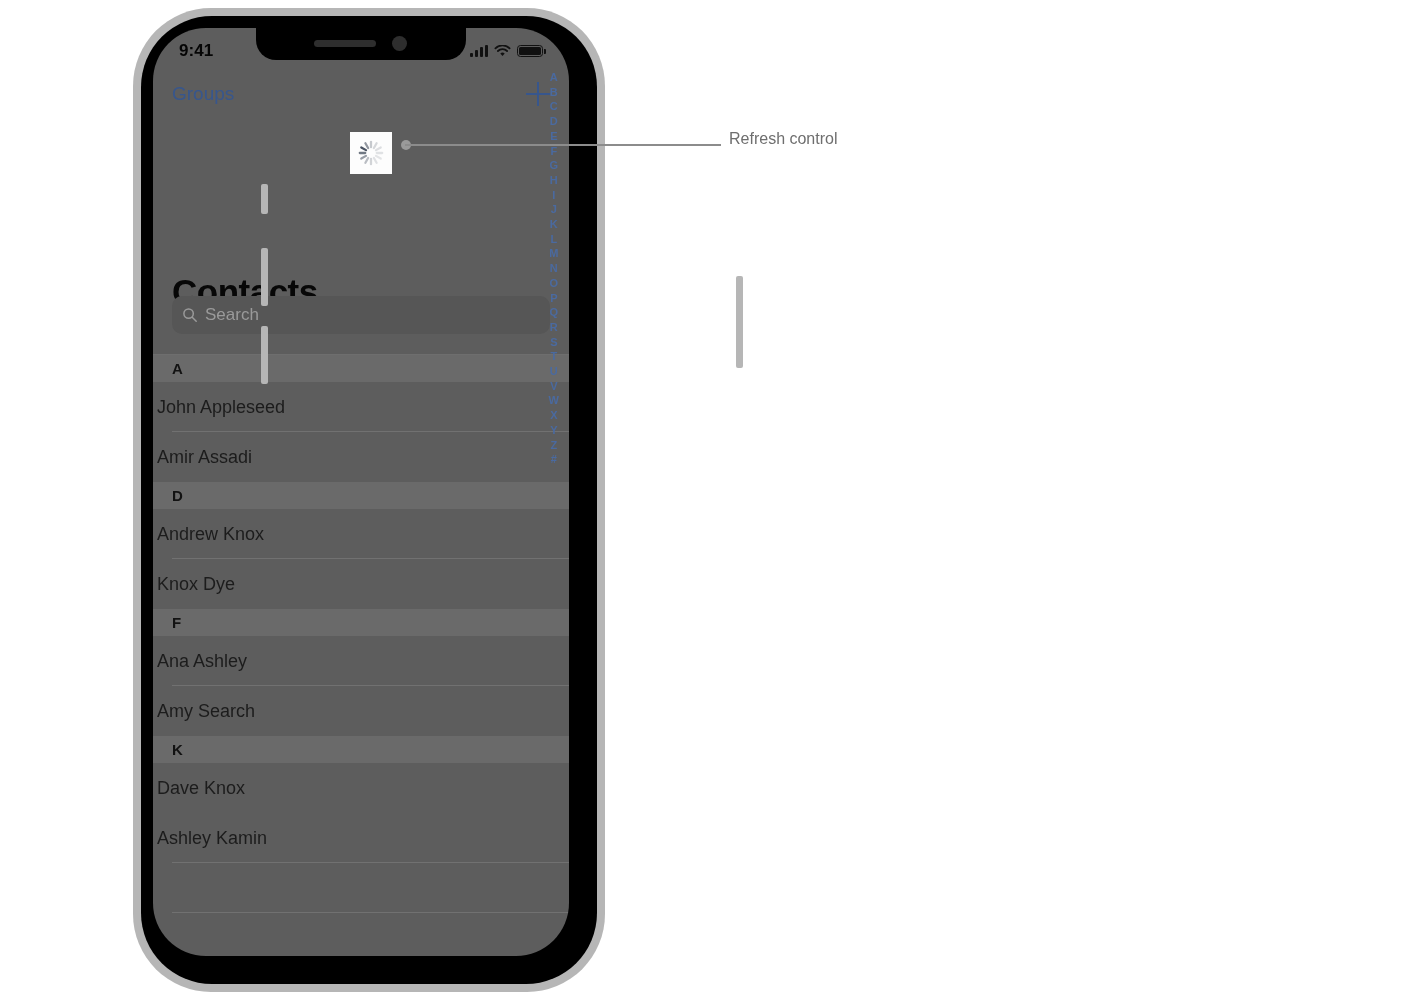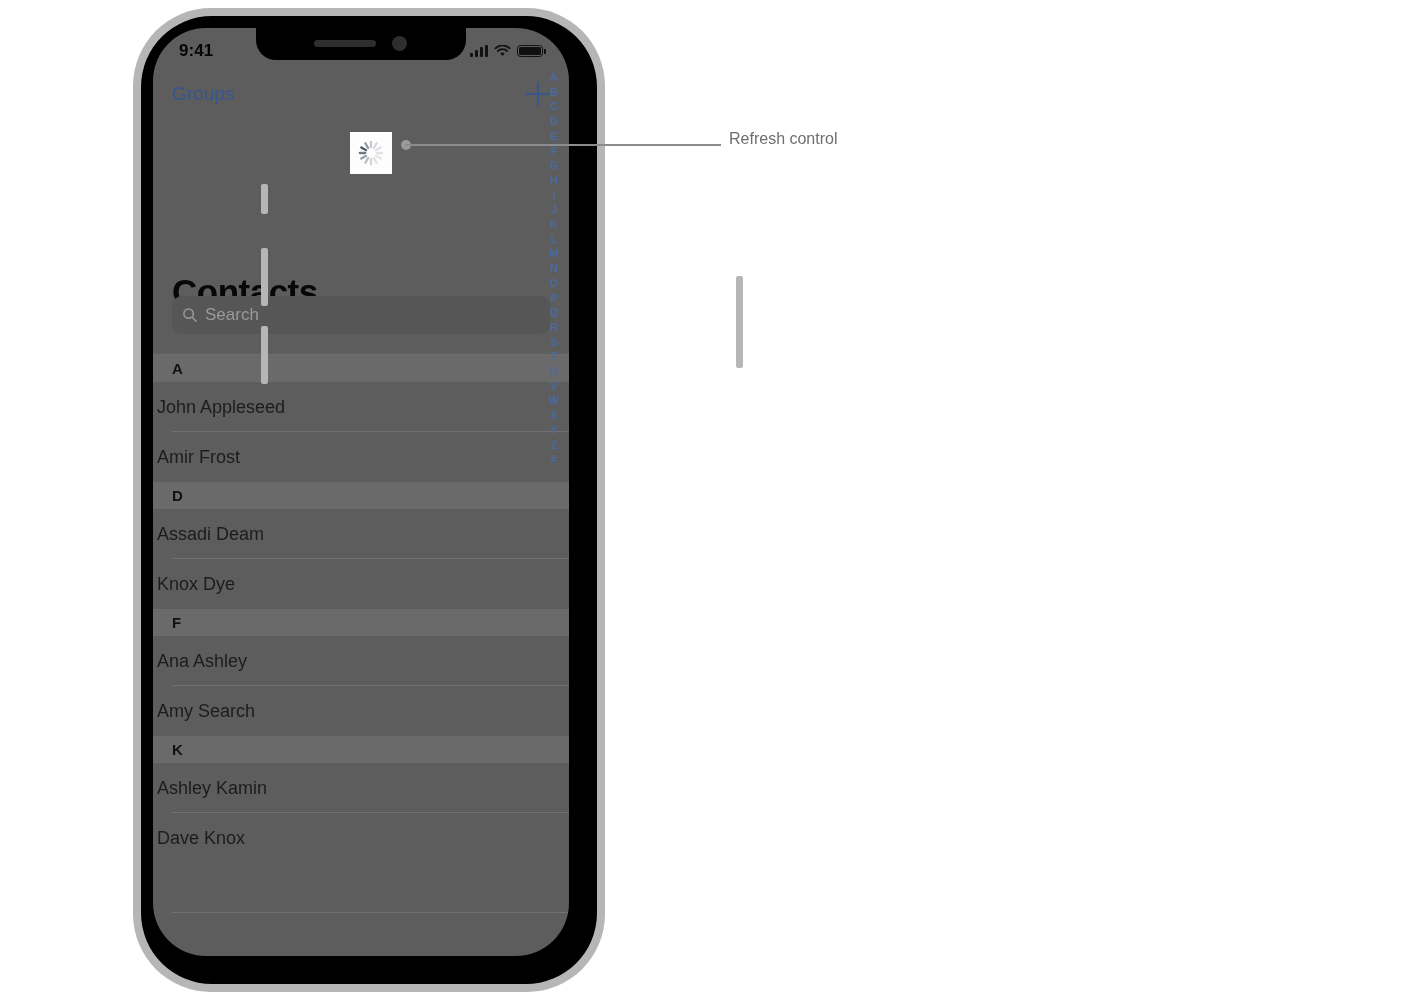--- a/index.html
+++ b/index.html
@@ -269,30 +269,30 @@
           </svg>
           <span class="search-ph">Search</span>
         </div>
       </div>
 
       <div class="list">
         <div class="list-topline"></div>
         <div id="list-body">
             <div class="sec-header">A</div>
             <div class="row">John Appleseed</div>
-            <div class="row no-sep">Amir Frost</div>
+            <div class="row no-sep">Amir Assadi</div>
             <div class="sec-header">D</div>
-            <div class="row">Assadi Deam</div>
+            <div class="row">Andrew Knox</div>
             <div class="row no-sep">Knox Dye</div>
             <div class="sec-header">F</div>
             <div class="row">Ana Ashley</div>
             <div class="row no-sep">Amy Search</div>
             <div class="sec-header">K</div>
+            <div class="row no-sep">Dave Knox</div>
             <div class="row">Ashley Kamin</div>
-            <div class="row no-sep">Dave Knox</div>
           </div>
         <div class="tail-row"></div>
       </div>
 
       <div class="index-bar" id="index-bar">
           <span>A</span>
           <span>B</span>
           <span>C</span>
           <span>D</span>
           <span>E</span>

